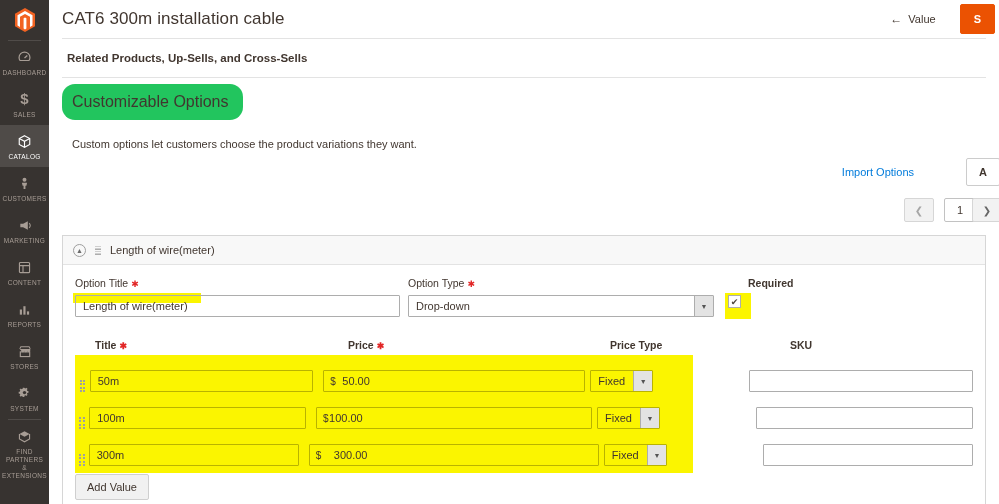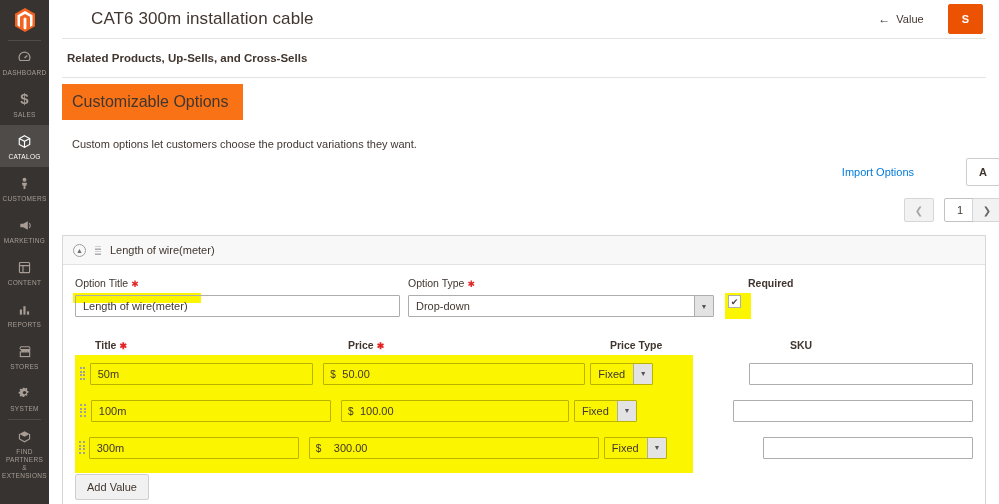--- a/index.html
+++ b/index.html
@@ -43,25 +43,24 @@
   .rail-lbl {
     margin-top: 3px;
     font-size: 6.5px; letter-spacing: .3px;
     color: #a79d95; text-align: center; line-height: 8px;
     text-transform: uppercase;
   }
   .rail-item.active .rail-lbl { color: #ffffff; }
 
   
   .page-head {
-    position: absolute; left: 49px; top: 0; right: 16px; height: 38px;
+    position: absolute; left: 49px; top: 0; right: 4px; height: 38px;
     background: #ffffff;
     display: flex; align-items: center;
     padding: 0 0 0 13px;
-    margin-left: 29px;
   }
   .page-title {
     font-size: 17px; font-weight: normal; color: #41362f;
     letter-spacing: .1px;
   }
   .head-actions {
     margin-left: auto; display: flex; align-items: center; height: 38px;
   }
   .back-btn {
     display: flex; align-items: center; gap: 6px;
@@ -91,22 +90,23 @@
     overflow: hidden;
   }
   .sec-divider { height: 1px; background: #e3e3e3; margin: 0 13px; }
 
   .sec-head {
     padding: 13px 13px 13px 18px;
     font-size: 11.5px; font-weight: bold; color: #41362f;
   }
   .hl-block {
     display: inline-block;
-    background: #f97316;
+    background: #22c55e;
     padding: 9px 14px 9px 10px;
+    border-radius: 13px;
   }
 
   .cust-opts-wrap { padding: 6px 13px 0 13px; }
 
   .desc {
     padding: 18px 13px 0 23px;
     font-size: 11px; color: #41362f;
   }
 
   .opts-toolbar {
@@ -229,21 +229,21 @@
     position: relative; z-index: 2;
     padding-bottom: 4px;
   }
   .vh { font-size: 10.5px; font-weight: bold; color: #41362f; }
   .hl-table {
     position: absolute; left: 0; top: 22px;
     width: 618px; height: 122px;
     background: #fbf500; z-index: 0;
   }
   .val-row {
-    display: flex; align-items: center; height: 37px;
+    display: flex; align-items: flex-end; height: 37px;
     position: relative; z-index: 1;
     gap: 0;
   }
   .val-drag {
     width: 16px; display: flex; align-items: center; justify-content: center;
     cursor: move;
   }
   .dots { display: grid; grid-template-columns: 2px 2px; gap: 1.5px; }
   .dots span { width: 2px; height: 2px; background: #a0a0a0; display: block; }
   .in-yellow {
@@ -507,21 +507,21 @@
                   <span></span>
                   <span></span>
                   <span></span>
                   <span></span>
                   <span></span>
                 </span>
             </span>
             <input class="txt-input in-yellow" style="width: 243px;" value="100m">
             <span class="price-wrap" style="margin-left:10px;">
               <span class="cur">$</span>
-              <input class="txt-input in-yellow" style="width: 228px; padding-left: 18px;" value="100.00">
+              <input class="txt-input in-yellow" style="width: 276px; padding-left: 12px;" value="100.00">
             </span>
             <span class="sel-wrap" style="margin-left:5px;">
               <div class="sel-input in-yellow" style="width:63px;">Fixed</div>
               <span class="sel-arrow">▼</span>
             </span>
             <input class="txt-input" style="width: 243px; margin-left: 96px;" value="">
           </div>
 
           <div class="val-row">
             <span class="val-drag">

